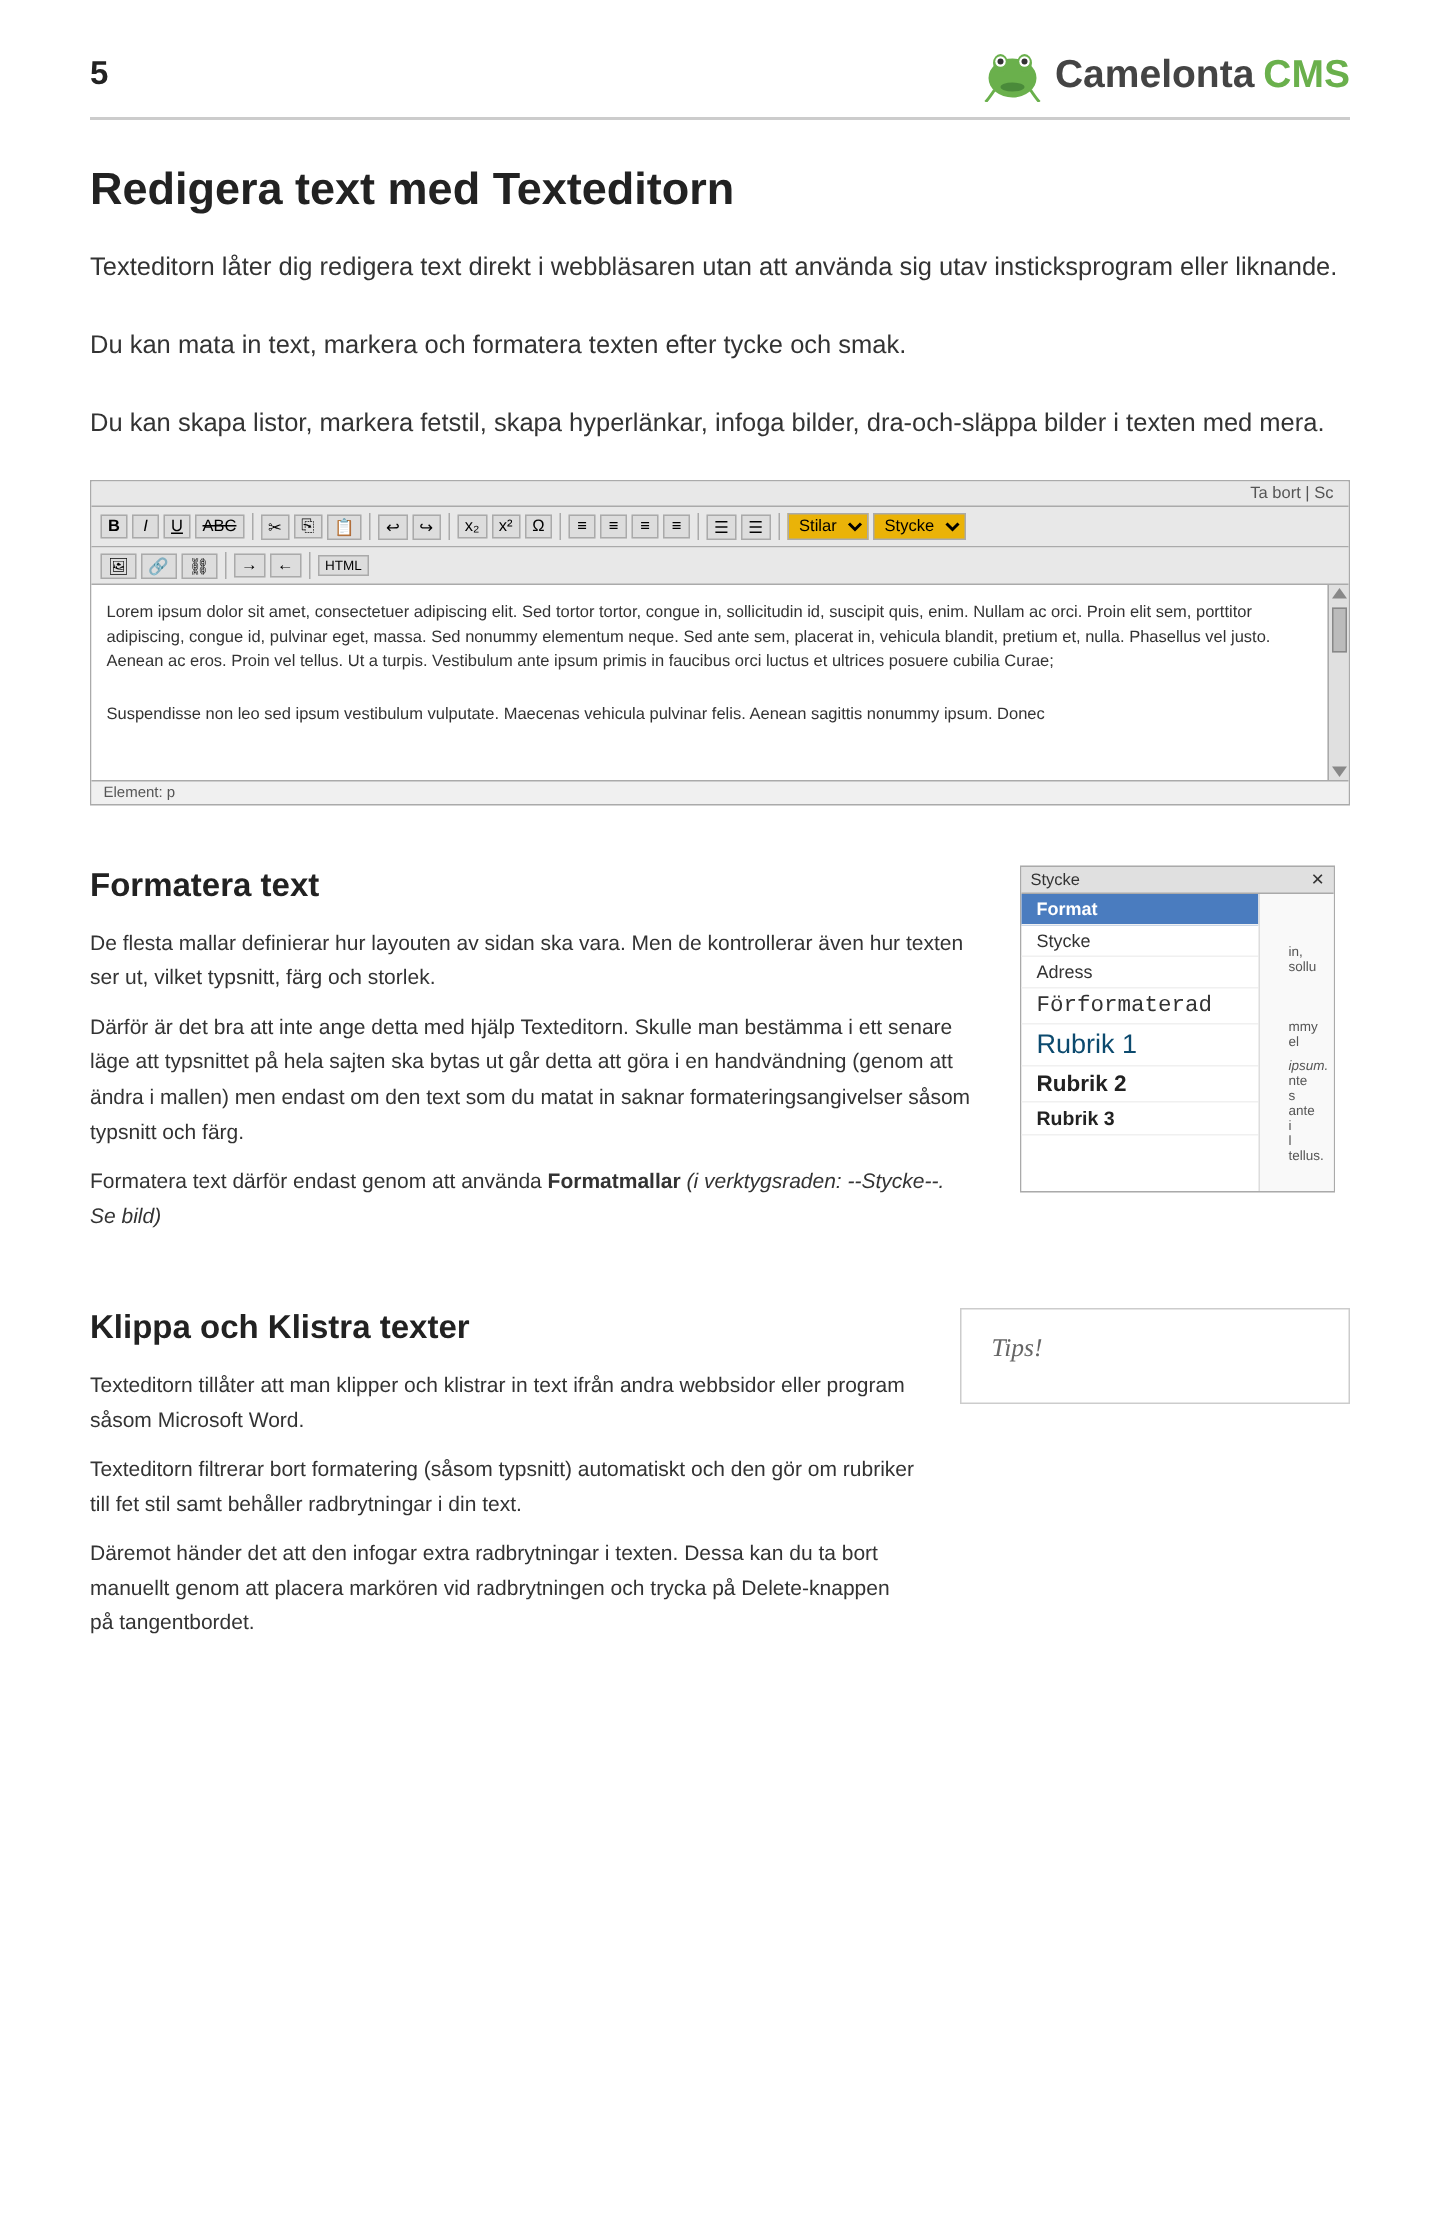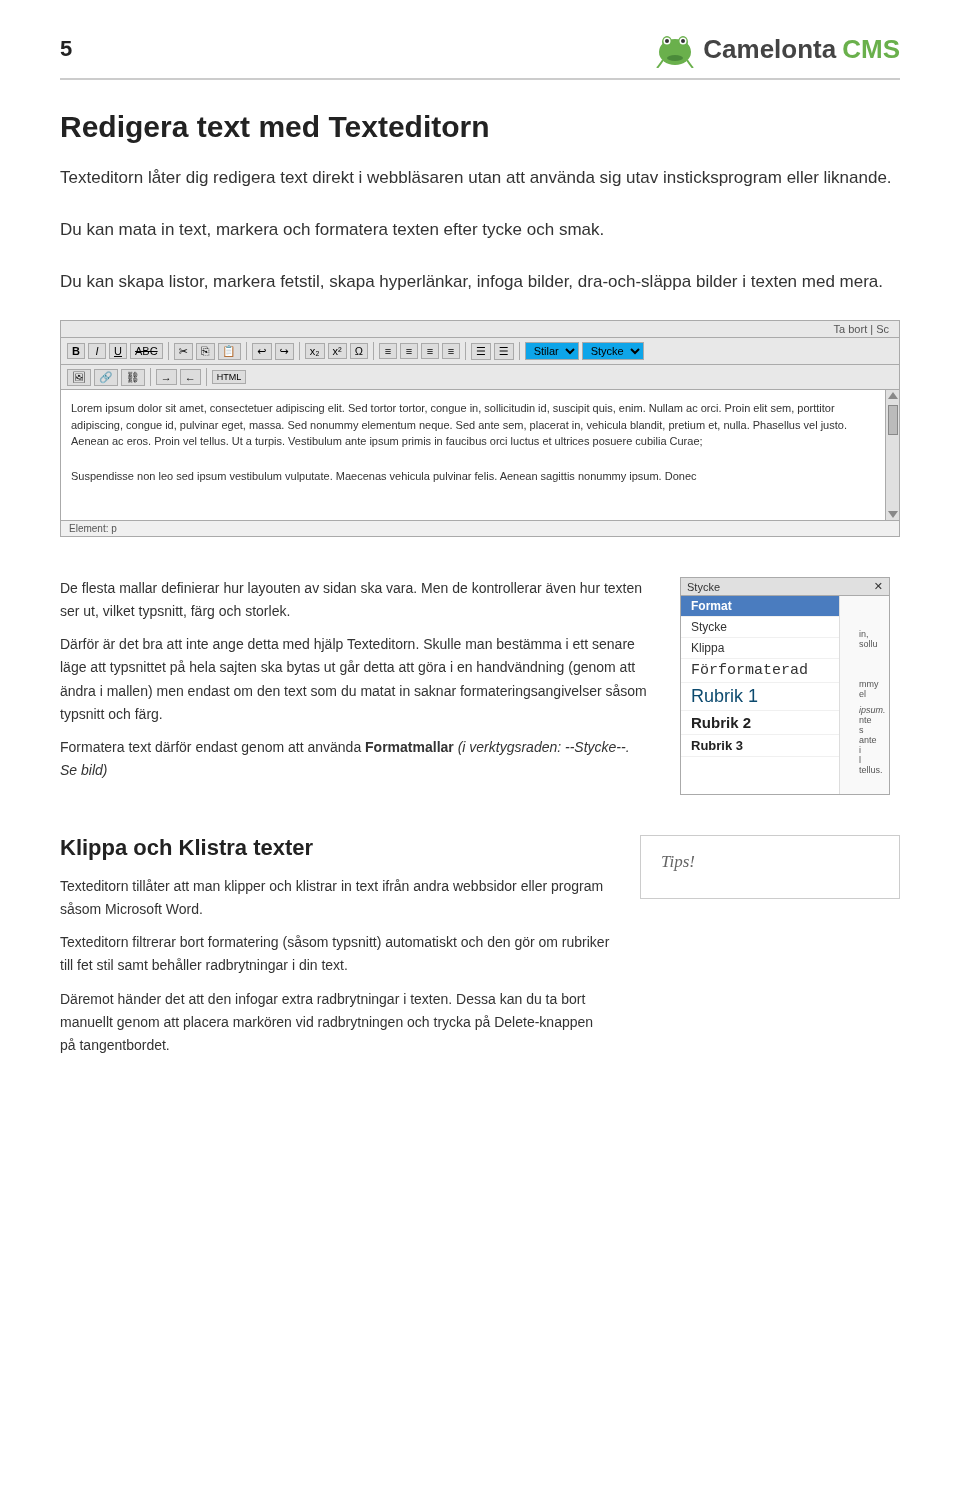--- a/index.html
+++ b/index.html
@@ -118,23 +118,22 @@
     .toolbar-separator {
       width: 1px;
       height: 18px;
       background: #aaa;
       margin: 0 2px;
     }
 
     .toolbar-select {
       font-size: 11px;
       padding: 1px 3px;
-      background: #0ea5e9;
+      background: #eab308;
       border: 1px solid #aaa;
-      text-align: right;
     }
 
     .editor-toolbar-row2 {
       background: #e8e8e8;
       border-bottom: 1px solid #aaa;
       padding: 3px 6px;
       display: flex;
       align-items: center;
       gap: 3px;
     }
@@ -466,41 +465,42 @@
       </div>
     </div>
 
     <div class="editor-status-bar">
       <span>Element: p</span>
     </div>
   </div>
 
   <div class="two-col">
     <div class="col-left">
+      <h2 class="section-heading">Formatera text</h2>
       <p class="body-text">De flesta mallar definierar hur layouten av sidan ska vara. Men de kontrollerar även hur texten ser ut, vilket typsnitt, färg och storlek.</p>
       <p class="body-text">Därför är det bra att inte ange detta med hjälp Texteditorn. Skulle man bestämma i ett senare läge att typsnittet på hela sajten ska bytas ut går detta att göra i en handvändning (genom att ändra i mallen) men endast om den text som du matat in saknar formateringsangivelser såsom typsnitt och färg.</p>
       <p class="body-text">
         <span>Formatera text därför endast genom att använda </span><strong>Formatmallar</strong><em> (i verktygsraden: --Stycke--. Se bild)</em>
       </p>
     </div>
 
     <div class="col-right">
 
       <div class="format-dropdown-img">
         <div class="dropdown-header">
           <span class="dropdown-header-text">Stycke</span>
           <span class="dropdown-close">✕</span>
         </div>
         <div class="dropdown-items">
 
           <div style="display:flex;">
             <div style="flex:1;">
               <div class="dropdown-item dropdown-item-format">Format</div>
               <div class="dropdown-item">Stycke</div>
-              <div class="dropdown-item dropdown-item-adress">Klippa</div>
+              <div class="dropdown-item dropdown-item-adress">Adress</div>
               <div class="dropdown-item dropdown-item-forformaterad">Förformaterad</div>
               <div class="dropdown-item dropdown-item-rubrik1">Rubrik 1</div>
               <div class="dropdown-item dropdown-item-rubrik2">Rubrik 2</div>
               <div class="dropdown-item dropdown-item-rubrik3">Rubrik 3</div>
             </div>
             <div style="width:50px; font-size:9px; color:#555; font-family:Arial,sans-serif; padding:19px; background:#f9f9f9; border-left:1px solid #ddd; overflow:hidden;">
               <div style="margin-top:14px;">in, sollu</div>
               <div style="margin-top:30px;">mmy el</div>
               <div style="margin-top:6px; font-style:italic;">ipsum.</div>
               <div>nte s</div>

